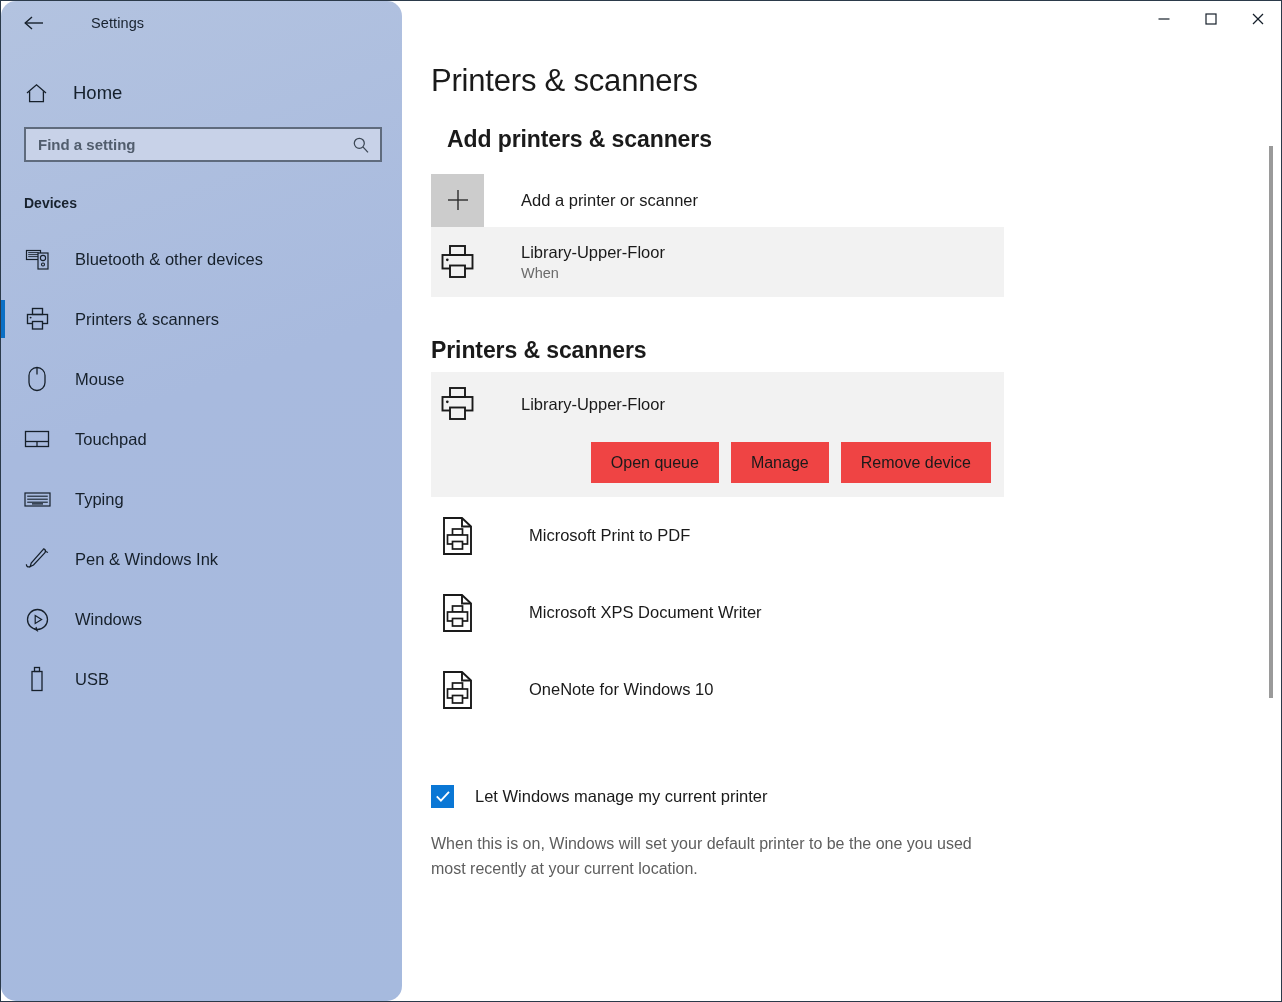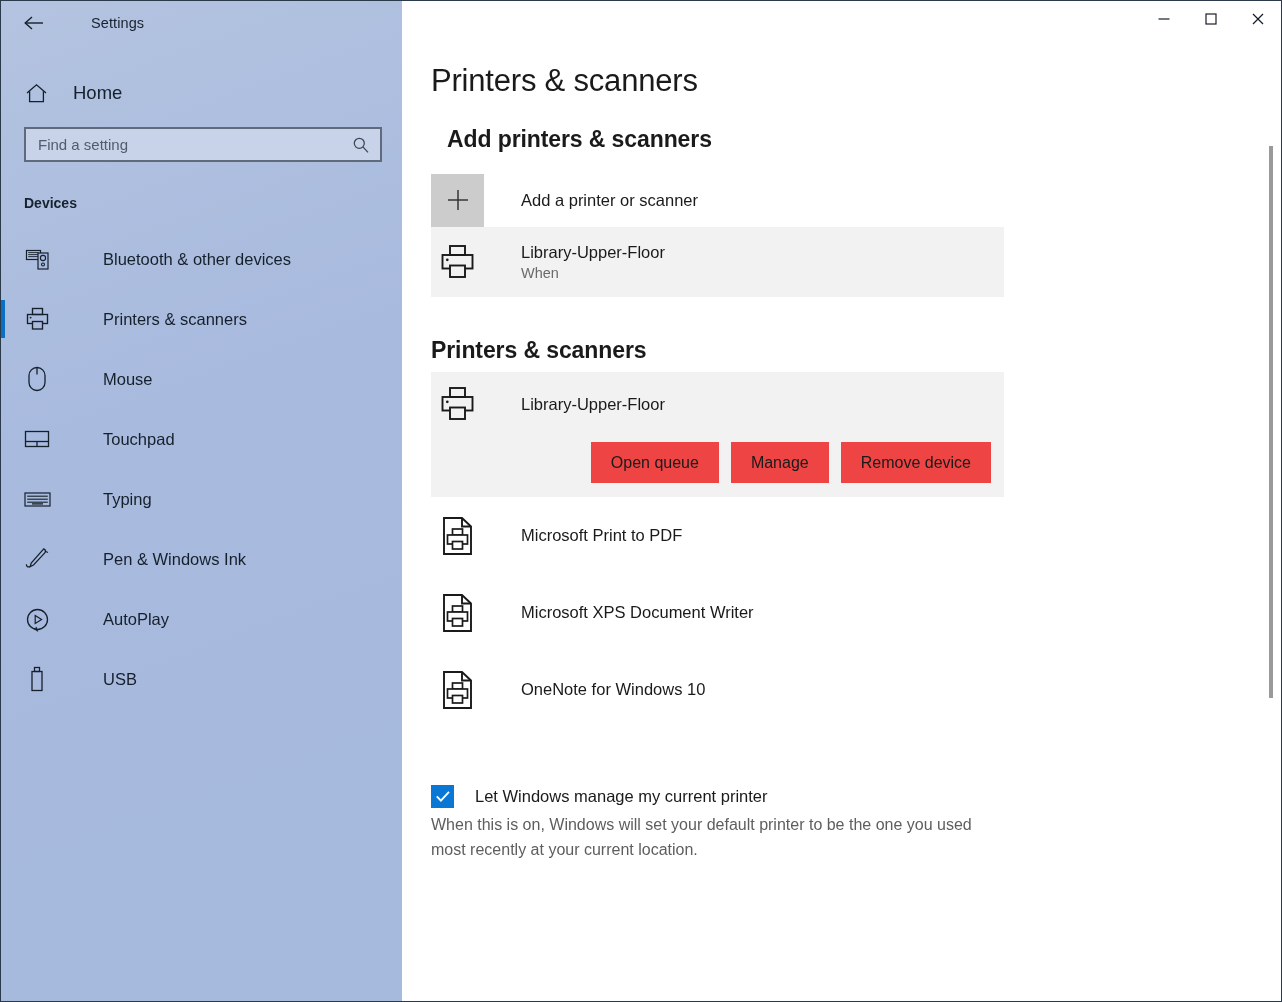--- a/index.html
+++ b/index.html
@@ -21,20 +21,21 @@
     display: flex;
   }
 
   
   .sidebar {
     width: 401px;
     height: 100%;
     background: linear-gradient(160deg, #b3c3e0 0%, #a8bade 40%, #a6bade 100%);
     position: relative;
     flex: 0 0 401px;
+    border-radius: 15px;
   }
 
   .titlebar-left {
     height: 44px;
     display: flex;
     align-items: center;
     padding-left: 18px;
   }
   .back-arrow {
     width: 30px;
@@ -73,39 +74,39 @@
     cursor: text;
   }
   .search-wrap input {
     flex: 1;
     border: none;
     outline: none;
     background: transparent;
     font-family: "Liberation Sans", sans-serif;
     font-size: 15px;
     color: #0f766e;
+    font-weight: bold;
   }
   .search-wrap input::placeholder { color: #515d6d; }
 
   .section-label {
     font-size: 14px;
     font-weight: bold;
     color: #18222e;
     margin: 33px 0 0 23px;
   }
 
   .nav { margin-top: 18px; }
   .nav-item {
     position: relative;
     display: flex;
     align-items: center;
     height: 60px;
     padding-left: 20px;
     cursor: pointer;
-    gap: 28px;
   }
   .nav-item .ico {
     width: 32px;
     display: flex;
     align-items: center;
     justify-content: center;
     flex: 0 0 32px;
   }
   .nav-item .lbl {
     font-size: 16.5px;
@@ -238,20 +239,21 @@
     cursor: pointer;
     min-width: 96px;
   }
 
   .doc-row {
     display: flex;
     align-items: center;
     width: 573px;
     height: 77px;
     cursor: pointer;
+    gap: 8px;
   }
   .doc-row .ico {
     width: 53px;
     flex: 0 0 53px;
     display: flex;
     align-items: center;
     justify-content: center;
   }
   .doc-row .lbl { font-size: 16.5px; color: #1a1a1a; margin-left: 37px; }
 
@@ -262,21 +264,21 @@
     background: #0a77d5;
     display: flex;
     align-items: center;
     justify-content: center;
     flex: 0 0 23px;
   }
   .check-line .lbl { font-size: 16.5px; color: #1a1a1a; margin-left: 21px; }
   .check-desc {
     font-size: 16px;
     color: #5e5e5e;
-    margin-top: 5px;
+    margin-top: 24px;
     line-height: 1.55;
     max-width: 570px;
   }
 
   
   .scrollbar {
     position: absolute;
     top: 44px; right: 4px;
     width: 12px;
     bottom: 0;
@@ -407,21 +409,21 @@
       </div>
 
       <div class="nav-item">
         <span class="ico">
           <svg width="25" height="25" viewBox="0 0 25 25">
             <circle cx="12.5" cy="12.5" r="10" fill="none" stroke="#16202b" stroke-width="1.3"></circle>
             <path d="M10.2 8.6 L16.6 12.5 L10.2 16.4 Z" fill="none" stroke="#16202b" stroke-width="1.2"></path>
             <path d="M9 21.5 L12.2 23.6 L11 20" fill="none" stroke="#16202b" stroke-width="1.2"></path>
           </svg>
         </span>
-        <span class="lbl">AutoPlay</span>
+        <span class="lbl">Windows</span>
       </div>
 
       <div class="nav-item">
         <span class="ico">
           <svg width="16" height="26" viewBox="0 0 16 26">
             <rect x="3" y="5.5" width="10" height="19" fill="none" stroke="#16202b" stroke-width="1.3"></rect>
             <rect x="5.5" y="1.5" width="5" height="4" fill="none" stroke="#16202b" stroke-width="1.3"></rect>
           </svg>
         </span>
         <span class="lbl">USB</span>

